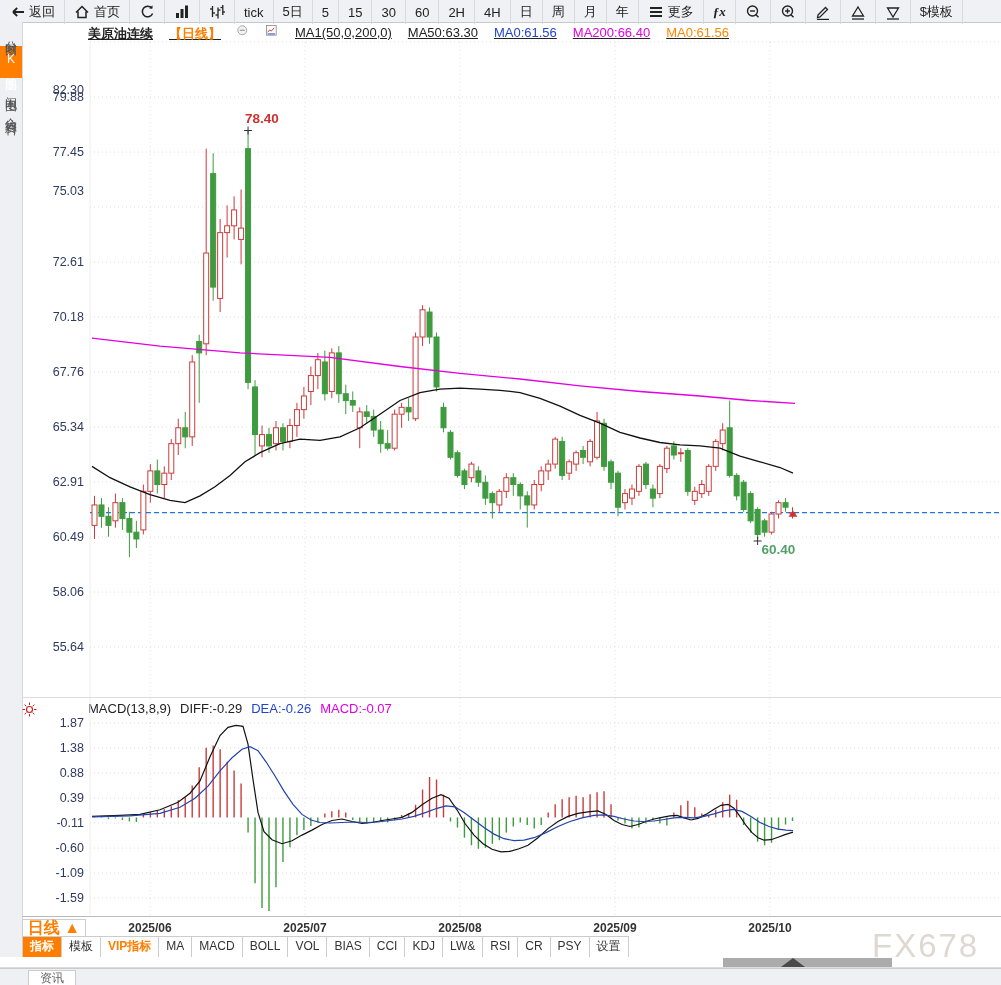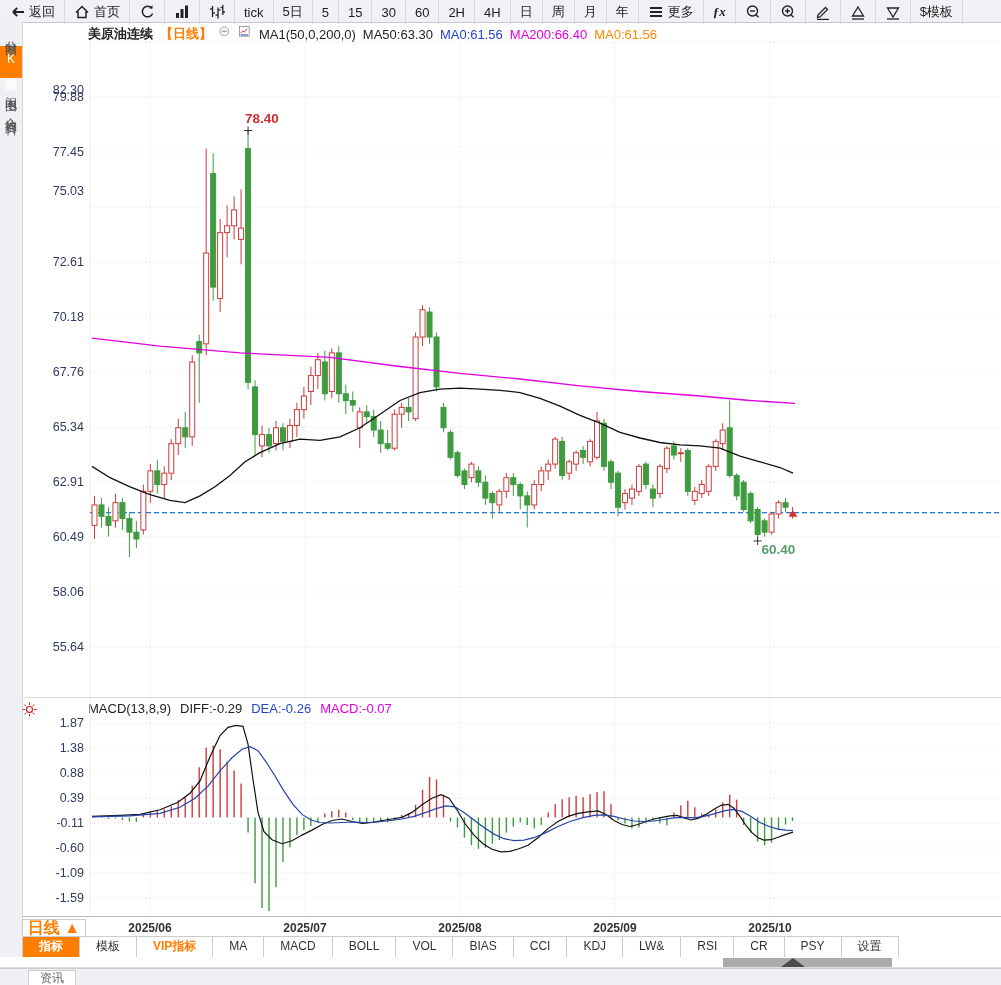--- a/index.html
+++ b/index.html
@@ -12,35 +12,35 @@
            font-size:13px;color:#222;cursor:default;}
   .tb-item svg{display:block;}
   .tb-fx{font-style:italic;font-weight:bold;font-family:"Liberation Serif","DejaVu Serif",serif;}
   
   #sidebar{position:absolute;left:0;top:22px;width:22px;height:945px;background:#eef0f4;
            border-right:1px solid #d4d6dc;}
   .sb-item{writing-mode:vertical-rl;text-orientation:upright;width:22px;text-align:center;
            font-size:12px;color:#555;padding:6px 0;margin-top:3px;letter-spacing:2px;line-height:22px;}
   .sb-item.active{background:#ff7e00;color:#fff;}
   
-  #chart-header{position:absolute;left:88px;top:25px;font-size:13px;display:flex;gap:7px;align-items:center;}
+  #chart-header{position:absolute;left:88px;top:25px;font-size:13px;display:flex;gap:16px;text-decoration:underline;}
   #macd-header{position:absolute;left:88px;top:701px;font-size:13px;display:flex;gap:9px;align-items:center;}
   .seg-b{font-weight:bold;}
   
   .ylab{position:absolute;left:28px;width:56px;text-align:right;font-size:12.5px;color:#2f3a5f;}
   .xlab{position:absolute;top:921px;transform:translateX(-50%);font-size:12px;font-weight:bold;color:#333;}
   
   #chart{position:absolute;left:0;top:0;}
   
   .hline{position:absolute;left:22px;width:979px;height:0;border-top:1px solid #ddd;}
   
   #period-box{position:absolute;left:22px;top:919px;width:62px;height:16px;border:1px solid #ccc;background:#fff;
               font-size:16px;font-weight:bold;color:#ff7e00;text-align:center;line-height:16px;}
   #tabbar{position:absolute;left:22px;top:936px;height:20px;display:flex;border-top:1px solid #ccc;border-bottom:1px solid #ccc;background:#fff;}
-  .tab{font-size:12px;line-height:19px;padding:0 16px;border-right:1px solid #ccc;color:#333;background:#fff;}
+  .tab{font-size:12px;line-height:19px;padding:0 7px;border-right:1px solid #ccc;color:#333;background:#fff;}
   .tab:first-child{border-left:1px solid #ccc;}
   .tab.active{background:#ff7e00;color:#fff;font-weight:bold;}
   .tab.vip{color:#ff7e00;font-weight:bold;}
   #scrollrow{position:absolute;left:0;top:957px;width:1001px;height:10px;background:#fff;border-bottom:1px solid #ddd;}
   #scrollthumb{position:absolute;left:723px;top:958px;width:169px;height:9px;background:#ababab;}
   #scrollarrow{position:absolute;left:781px;top:958px;width:0;height:0;
                border-left:12px solid transparent;border-right:12px solid transparent;border-bottom:9px solid #4a4a4a;}
   #bottombar{position:absolute;left:0;top:968px;width:1001px;height:17px;background:#eef0f4;border-top:1px solid #c9cbd0;}
   #news-tab{position:absolute;left:28px;top:970px;height:15px;line-height:15px;padding:0 11px;background:#fff;
             border:1px solid #ccc;font-size:12px;color:#666;}
@@ -592,20 +592,21 @@
       <div class="tab">RSI</div>
       <div class="tab">CR</div>
       <div class="tab">PSY</div>
       <div class="tab">设置</div>
     </div>
   <div id="scrollrow"></div>
   <div id="scrollthumb"></div>
   <div id="scrollarrow"></div>
   <div id="bottombar"></div>
   <div id="news-tab">资讯</div>
+  <div id="watermark">FX678</div>
 <div class="ylab" style="top: 35px; margin-top: 48px;">82.30</div>
     <div class="ylab" style="top: 90px;">79.88</div>
     <div class="ylab" style="top: 145px;">77.45</div>
     <div class="ylab" style="top: 184px;">75.03</div>
     <div class="ylab" style="top: 255px;">72.61</div>
     <div class="ylab" style="top: 310px;">70.18</div>
     <div class="ylab" style="top: 365px;">67.76</div>
     <div class="ylab" style="top: 420px;">65.34</div>
     <div class="ylab" style="top: 475px;">62.91</div>
     <div class="ylab" style="top: 530px;">60.49</div>

